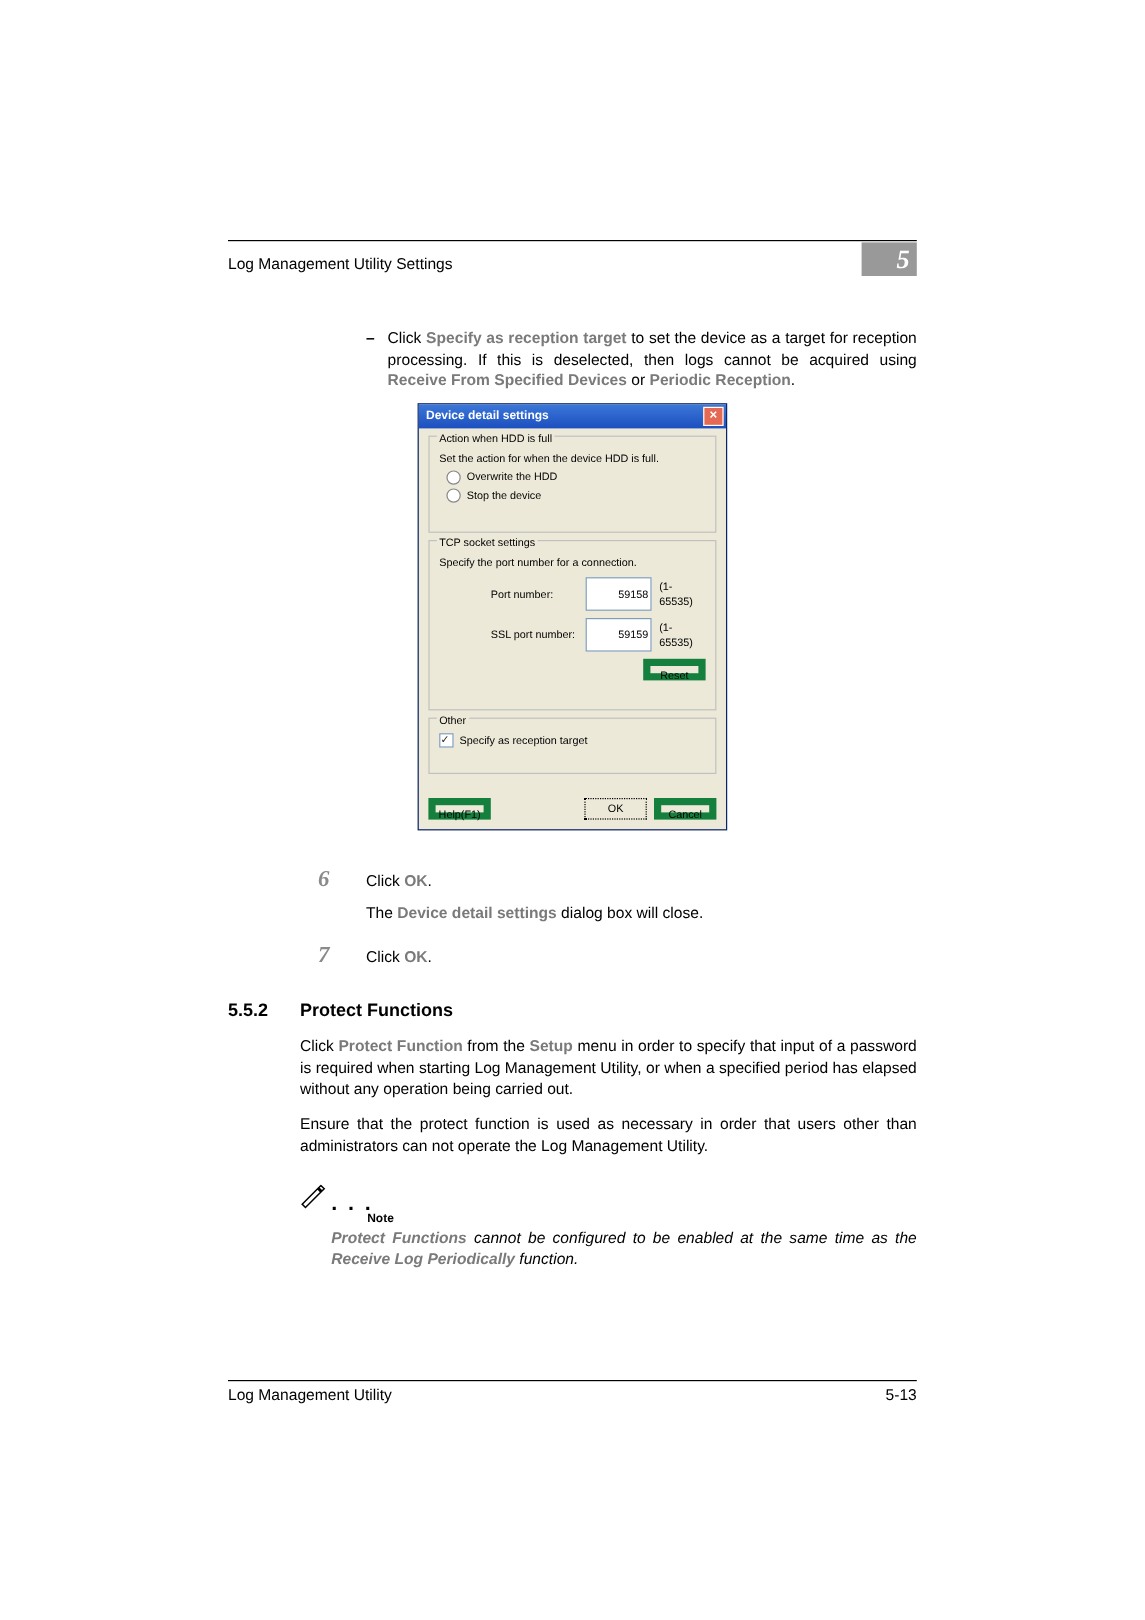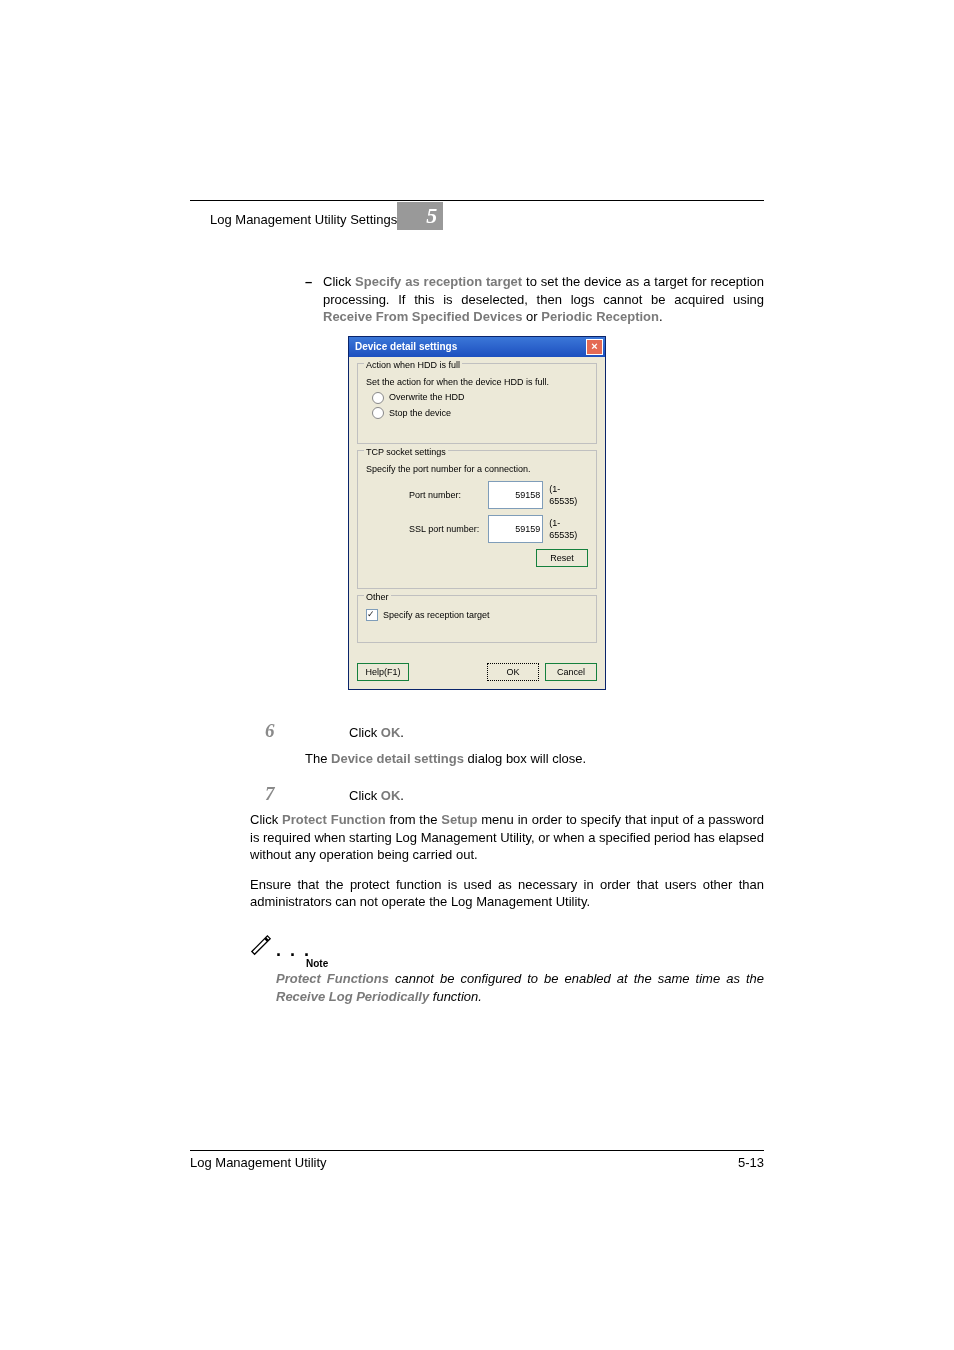--- a/index.html
+++ b/index.html
@@ -17,23 +17,22 @@
     position: relative;
   }
   .header-line {
     border-top: 1px solid #000;
     position: relative;
     margin-bottom: 4px;
   }
   .header-row {
     display: flex;
     align-items: center;
-    justify-content: flex-start;
+    justify-content: space-between;
     margin-bottom: 40px;
-    margin-left: 20px;
   }
   .header-title {
     font-size: 13px;
   }
   .chapter-badge {
     width: 46px;
     height: 28px;
     background: #999;
     color: #fff;
     font-size: 22px;
@@ -130,21 +129,21 @@
   .port-row .lbl { width:80px;margin-left:43px; }
   .port-row input {
     width:55px; height:28px; font-size:9px;
     text-align:right; padding:0 2px;
     box-sizing:border-box;
     border:1px solid #7f9db9;
   }
   .port-row .range { margin-left:6px; }
   .btn {
     display:inline-block; min-width:52px; height:18px;
-    border:1px solid #15803d; background:#ece9d8;
+    border:6px solid #15803d; background:#ece9d8;
     font-size:9px; text-align:center; line-height:16px;
     box-sizing:border-box;
   }
   .btn.focus { border:1px dotted #000; }
   .reset-row { text-align:right; margin-top:4px; }
   .check-row { margin-top:-4px; }
   .check { display:inline-block; width:10px; height:10px; border:1px solid #7f9db9; background:#fff; margin-right:5px; vertical-align:middle; position:relative; }
   .check::after { content:"✓"; font-size:9px; position:absolute; left:0; top:-2px; color:#222; }
   .dlg-buttons {
     display:flex; justify-content:space-between;
@@ -161,21 +160,21 @@
     align-items: baseline;
   }
   .step-num {
     width: 40px;
     font-size: 19px;
     font-weight: bold;
     font-style: italic;
     color: #8a8a8a;
     font-family: "Times New Roman", serif;
   }
-  .step-text { font-size: 13px; margin-left: 44px; }
+  .step-text { font-size: 13px; }
   .step-sub {
     margin-left: 115px;
     font-size: 13px;
     margin-top: 6px;
     margin-bottom: 4px;
   }
 
   
   .section-row {
     display:flex;
@@ -306,20 +305,24 @@
       <span>The </span><span class="ui-link">Device detail settings</span><span> dialog box will close.</span>
     </div>
 
     <div class="step">
       <div class="step-num">7</div>
       <div class="step-text">
         <span>Click </span><span class="ui-link">OK</span><span>.</span>
       </div>
     </div>
 
+    <div class="section-row">
+      <div class="section-num">5.5.2</div>
+      <div class="section-title">Protect Functions</div>
+    </div>
     <div class="para">
       <span>Click </span><span class="ui-link">Protect Function</span><span> from the </span><span class="ui-link">Setup</span><span> menu in order to specify that input of a password is required when starting Log Management Utility, or when a specified period has elapsed without any operation being carried out.</span>
     </div>
     <div class="para">Ensure that the protect function is used as necessary in order that users other than administrators can not operate the Log Management Utility.</div>
 
     <div class="note-block">
       <div class="note-icon-row">
         <span class="note-icon">
           <svg width="22" height="22" viewBox="0 0 24 24">
               <path d="M3 21 L17 7 L20 10 L6 24 Z M18 6 L20 4 L23 7 L21 9 Z" fill="none" stroke="#000" stroke-width="1.4" transform="translate(-1,-3)"></path>

